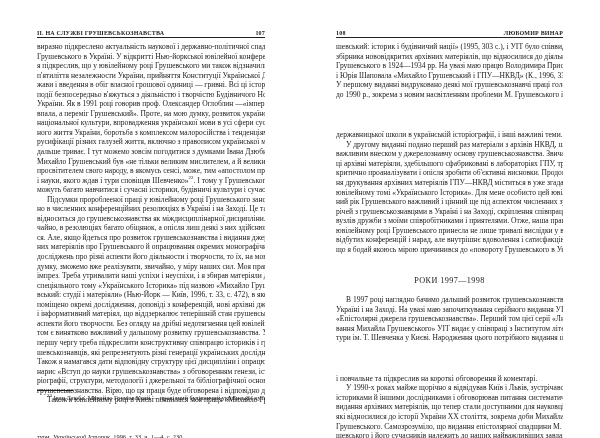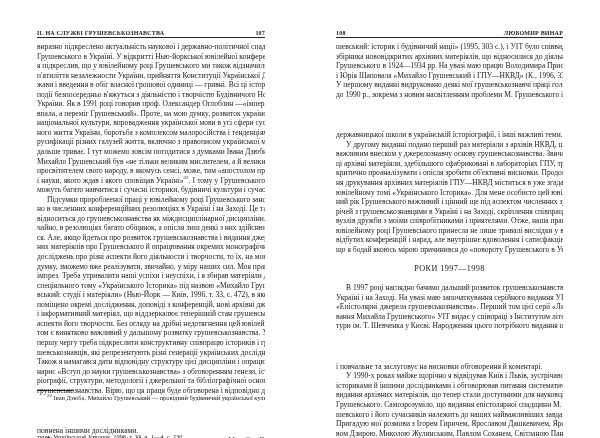--- a/index.html
+++ b/index.html
@@ -13,21 +13,21 @@
             border-bottom: 0.8px solid #222; padding-bottom: 1px; }
   .left .header { left: 37px; width: 228px; }
   .right .header { left: 36px; width: 227px; }
   .header span { font-weight: bold; }
   .body { position: absolute; font-size: 7.55px; line-height: 9.55px; text-align: justify; }
   .left .body { left: 37px; width: 228px; top: 42px; }
   .right .body { left: 36px; width: 227px; top: 42px; }
   .line { display: block; white-space: nowrap; text-align-last: justify; text-align: justify; height: 9.55px; overflow: hidden; }
   .line.last { text-align-last: left; margin-top: 31px; }
   .line.indent { padding-left: 10px; }
-  .line.center { text-align: left; text-align-last: center; }
+  .line.center { text-align: left; text-align-last: center; margin-top: 12px; }
   .spacer { height: 9.55px; }
   .section-title { font-size: 8.2px; letter-spacing: 0.4px; }
   .fn-rule { position: absolute; left: 37px; top: 390px; width: 36px; border-top: 0.8px solid #222; }
   .footnote { position: absolute; left: 37px; top: 394px; width: 228px; font-size: 6.4px; line-height: 8.4px; }
   .footnote .line { height: 8.4px; }
   sup { font-size: 5px; line-height: 0; vertical-align: super; }
   i { font-style: italic; }
 </style>
 </head>
 <body>
@@ -45,21 +45,21 @@
     <span class="line">жави і введення в обіг власної грошової одиниці — гривні. Всі ці історичні</span>
     <span class="line">події безпосередньо в'яжуться з діяльністю і творчістю Будівничого Нової</span>
     <span class="line">України. Як в 1991 році говорив проф. Олександер Оглоблин —«імперія за-</span>
     <span class="line">впала, а переміг Грушевський». Проте, на мою думку, розвиток української</span>
     <span class="line">національної культури, впровадження української мови в усі сфери суспіль-</span>
     <span class="line">ного життя України, боротьба з комплексом малоросійства і тенденціями</span>
     <span class="line">русифікації різних галузей життя, включно з правописом української мови,</span>
     <span class="line">дальше триває. І тут можемо зовсім погодитися з думками Івана Дзюби, що</span>
     <span class="line">Михайло Грушевський був «не тільки великим мислителем, а й великим</span>
     <span class="line">просвітителем свого народу, в якомусь сенсі, може, тим «апостолом правди</span>
-    <span class="line"><span>і науки, якого ждав і якого сповіщав Україні»</span><sup>22</sup><span>. І тому у Грушевського</span></span>
+    <span class="line"><span>і науки, якого ждав і тури сповіщав Шевченко»</span><sup>22</sup><span>. І тому у Грушевського</span></span>
     <span class="line">можуть багато навчитися і сучасні історики, будівничі культури і сучасні</span>
     <span class="line indent">Підсумки пророблееної праці у ювілейному році Грушевського занотова-</span>
     <span class="line">но в численних конференційних резолюціях в Україні і на Заході. Це також</span>
     <span class="line">відноситься до грушевськознавства як міждисциплінарної дисципліни. Зви-</span>
     <span class="line">чайно, в резолюціях багато обіцянок, а опісля лиш деякі з них здійснюють-</span>
     <span class="line">ся. Але, якщо йдеться про розвиток грушевськознавства і видання джерель-</span>
     <span class="line">них матеріялів про Грушевського й опрацювання окремих монографічних</span>
     <span class="line">досліджень про різні аспекти його діяльности і творчости, то їх, на мою</span>
     <span class="line">думку, зможемо вже реалізувати, звичайно, у міру наших сил. Моя праця</span>
     <span class="line">імпрез. Треба утривалити наші успіхи і неуспіхи, і я збирав матеріяли до</span>
@@ -68,21 +68,20 @@
     <span class="line">поміщено окремі дослідження, доповіді з конференцій, нові архівні джерела</span>
     <span class="line">і інформативний матеріял, що віддзеркалює теперішній стан грушевсько-</span>
     <span class="line">аспекти його творчости. Без огляду на дрібні недотягнення цей ювілейний</span>
     <span class="line">том є винятково важливий у дальшому розвитку грушевськознавства. У</span>
     <span class="line">першу чергу треба підкреслити конструктивну співпрацю істориків і гру-</span>
     <span class="line">шевськознавців, які репрезентують різні генерації українських дослідників.</span>
     <span class="line">Також я намагався дати відповідну структуру цієї дисципліни і опрацював</span>
     <span class="line">нарис «Вступ до науки грушевськознавства» з обговоренням генези, істо-</span>
     <span class="line">ріографії, структури, методології і джерельної та бібліографічної основи</span>
     <span class="line">грушевськознавства. Вірю, що ця праця буде обговорена і відповідно до-</span>
-    <span class="line last">повнена іншими дослідниками.</span>
     <span class="line indent">Також в ювілейному році в Києві появилася моя праця «Михайло Гру-</span>
   </div>
   <div class="fn-rule"></div>
   <div class="footnote">
     <span class="line indent"><sup>22</sup> <span>Іван Дзюба, Михайло Грушевський — провідний будівничий української куль-</span></span>
     <span class="line last"><span>тури. </span><i>Український Історик</i><span>, 1996, т. 33, ч. 1—4, с. 230.</span></span>
   </div>
 </div>
 
 <div class="page right">
@@ -111,24 +110,25 @@
     <span class="line">відбутих конференцій і нарад, але внутрішнє вдоволення і сатисфакцію,</span>
     <span class="line">що я бодай якоюсь мірою причинився до «повороту Грушевського в Украї-</span>
     <div class="spacer"></div>
     <span class="line center section-title">РОКИ 1997—1998</span>
     <div class="spacer"></div>
     <span class="line indent">В 1997 році наглядно бачимо дальший розвиток грушевськознавства в</span>
     <span class="line">Україні і на Заході. На увазі маю започаткування серійного видання УІТ</span>
     <span class="line">«Епістолярні джерела грушевськознавства». Перший том цієї серії «Листу-</span>
     <span class="line">вання Михайла Грушевського» УІТ видає у співпраці з Інститутом літера-</span>
     <span class="line">тури ім. Т. Шевченка у Києві. Народження цього потрібного видання цікаве</span>
-    <span class="line last">і повчальне та заслуговує на висновки обговорення й коментарі.</span>
+    <span class="line last">і повчальне та підкреслив на короткі обговорення й коментарі.</span>
     <span class="line indent">У 1990-х роках майже щорічно я відвідував Київ і Львів, зустрічався з</span>
     <span class="line">істориками й іншими дослідниками і обговорював питання систематичного</span>
     <span class="line">видання архівних матеріялів, що тепер стали доступними для науковців і</span>
+    <span class="line">які відносилися до історії України XX століття, зокрема доби Михайла</span>
     <span class="line">Грушевського. Самозрозуміло, що видання епістолярної спадщини М. Гру-</span>
     <span class="line">шевського і його сучасників належить до наших найважливіших завдань.</span>
     <span class="line">Пригадую мої розмови з Ігорем Гиричем, Ярославом Дашкевичем, Яросла-</span>
     <span class="line">вом Дзирою, Миколою Жулинським, Павлом Соханем, Світланою Пань-</span>
     <span class="line">ковою, Галиною Бурлакою та іншими дослідниками —істориками, літера-</span>
     <span class="line">турознавцями, архівістами, музеологами, бібліографами й іншими спеціаліс-</span>
     <span class="line">тами. Вони репрезентували різні генерації українських науковців, починаю-</span>
     <span class="line">чи від колишніх партійних істориків до наймолодшої генерації, що не була</span>
     <span class="line">обтяжена спадщиною партійної історичної «науки». Усі ми погоджувалися,</span>
 

